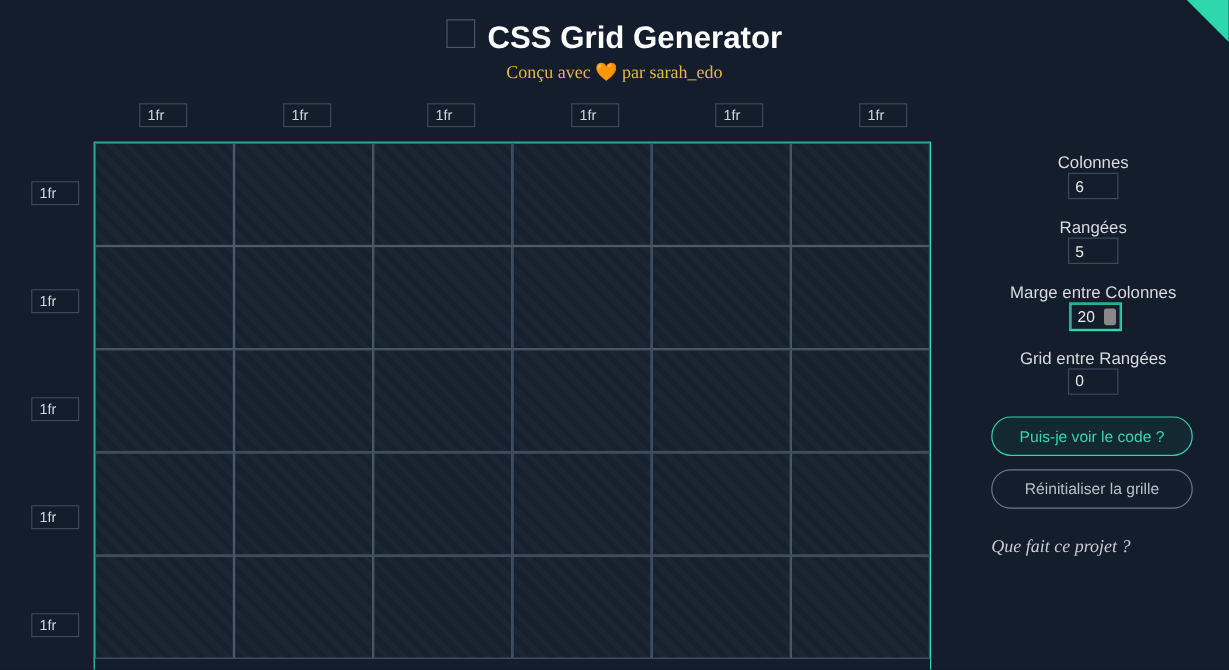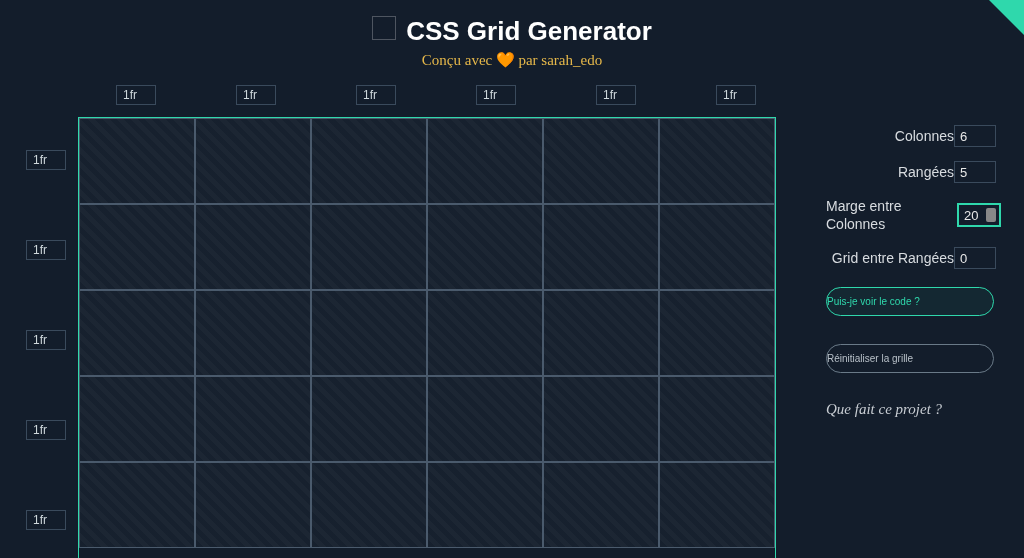--- a/index.html
+++ b/index.html
@@ -120,23 +120,24 @@
       );
     }
     .sidebar {
       margin-left: 32px;
       flex: 1;
       padding-top: 40px;
       font-size: 14px;
     }
     .field-row {
       display: flex;
-      justify-content: flex-end;
+      justify-content: flex-start;
       align-items: center;
       margin-bottom: 14px;
+      flex-direction: column;
     }
     .field-row label {
       color: #d8dce0;
       font-size: 14px;
       line-height: 1.3;
     }
     .field-row input {
       width: 42px;
       height: 22px;
       background: transparent;
@@ -158,23 +159,23 @@
       width: 10px;
       height: 14px;
       margin-left: -14px;
       border-radius: 2px;
     }
     .btn {
       display: block;
       width: 168px;
       padding: 8px 0;
       border-radius: 22px;
-      text-align: left;
-      font-size: 10px;
-      margin-bottom: 28px;
+      text-align: center;
+      font-size: 13px;
+      margin-bottom: 11px;
       cursor: pointer;
       border: 1px solid;
       margin-top: 18px;
     }
     .btn.primary {
       border-color: #2fd8ac;
       color: #2fd8ac;
       background: rgba(47,216,172,0.06);
     }
     .btn.secondary {

